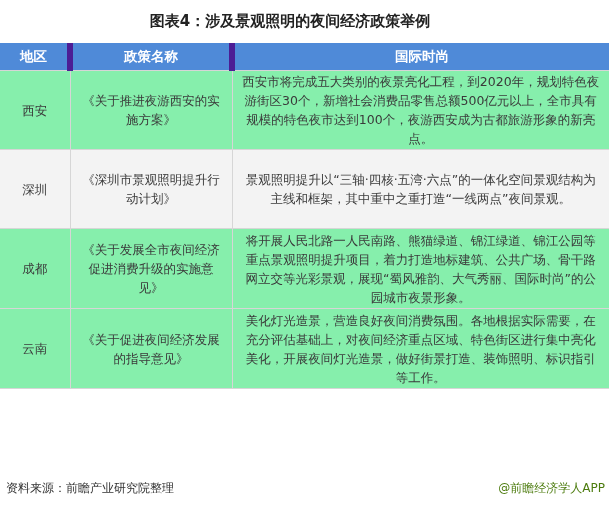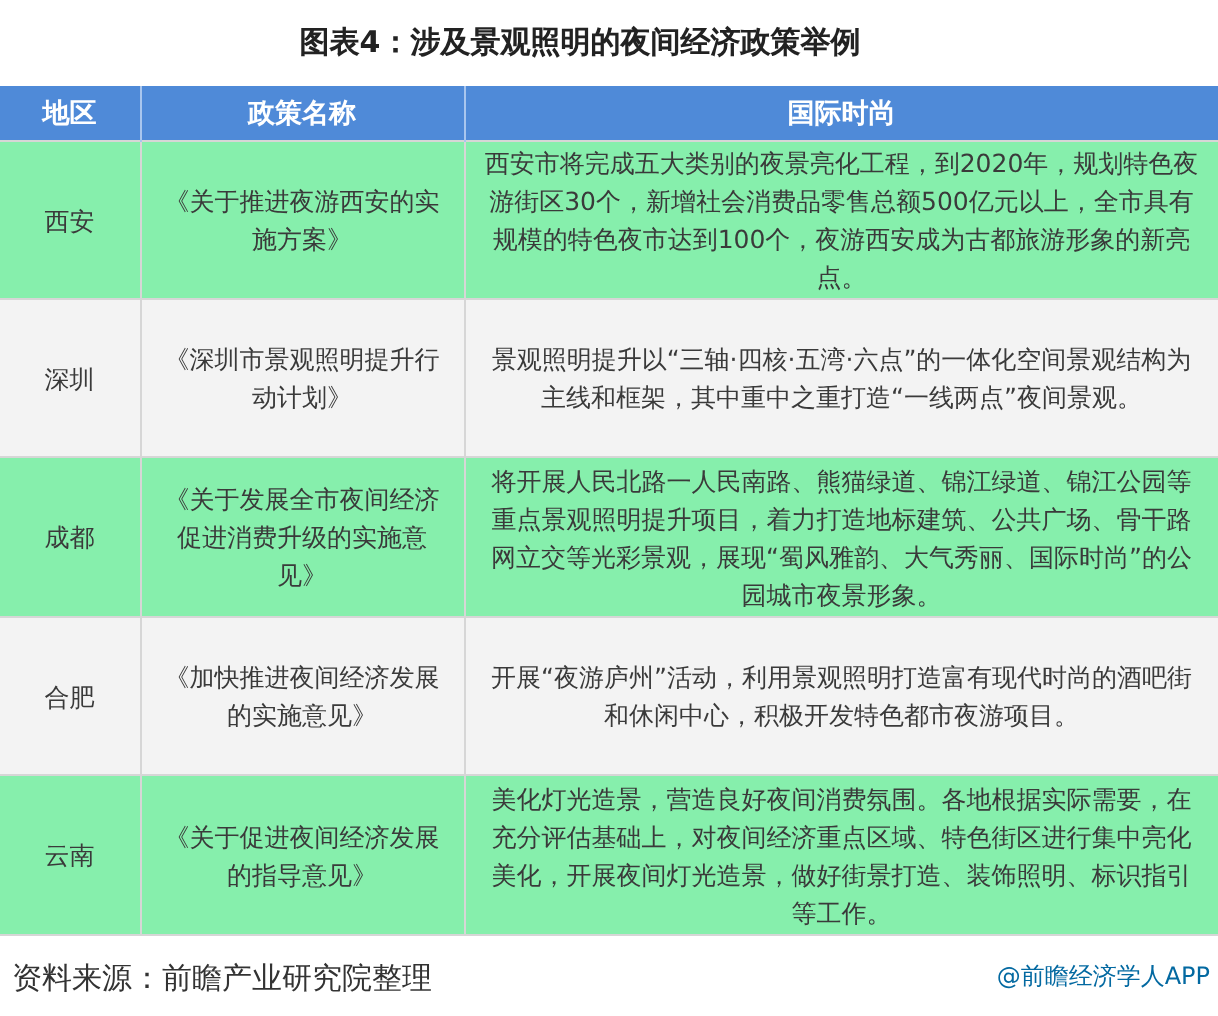--- a/index.html
+++ b/index.html
@@ -17,42 +17,42 @@
     position: absolute; left: 0; top: 43px; width: 609px;
     border-collapse: collapse; table-layout: fixed;
     font-size: 12.5px;
   }
   table.policy col.c1 { width: 70px; }
   table.policy col.c2 { width: 162px; }
   table.policy col.c3 { width: 377px; }
   table.policy th {
     height: 27px; background: #4f8ad8; color: #ffffff;
     font-weight: bold; font-size: 13.5px; text-align: center;
-    border-left: 1px solid #4c1d95; border-right: 1px solid #a9c6ee;
+    border-left: 6px solid #4c1d95; border-right: 1px solid #a9c6ee;
     padding: 0;
   }
   table.policy th:first-child { border-left: none; }
   table.policy th:last-child { border-right: none; }
   table.policy td {
     text-align: center; vertical-align: middle;
     border: 1px solid #d6d6d6; padding: 0 6px;
     line-height: 19px; color: #3a3a3a;
   }
   table.policy td:first-child { border-left: none; }
   table.policy td:last-child { border-right: none; }
   table.policy tr.odd td { background: #86efac; }
   table.policy tr.even td { background: #f3f3f3; }
   table.policy td.region { padding: 0 2px; }
   table.policy td.name { padding: 0 8px; }
   table.policy td.content { padding: 0 8px; text-align: center; }
   .footer-left {
-    position: absolute; left: 6px; top: 480px; font-size: 15px; color: #333333;
+    position: absolute; left: 6px; top: 480px; font-size: 12px; color: #333333;
   }
   .footer-right {
-    position: absolute; right: 4px; top: 480px; font-size: 12px; color: #0369a1;
+    position: absolute; right: 4px; top: 480px; font-size: 12px; color: #4d7c0f;
   }
 </style>
 </head>
 <body>
 
 <div class="title">图表4：涉及景观照明的夜间经济政策举例</div>
 
 <table class="policy">
   <colgroup>
       <col class="c1">
@@ -75,25 +75,20 @@
     <tr class="even" style="height:79px">
       <td class="region">深圳</td>
       <td class="name">《深圳市景观照明提升行动计划》</td>
       <td class="content">景观照明提升以“三轴·四核·五湾·六点”的一体化空间景观结构为主线和框架，其中重中之重打造“一线两点”夜间景观。</td>
     </tr>
     <tr class="odd" style="height:80px">
       <td class="region">成都</td>
       <td class="name">《关于发展全市夜间经济促进消费升级的实施意见》</td>
       <td class="content">将开展人民北路一人民南路、熊猫绿道、锦江绿道、锦江公园等重点景观照明提升项目，着力打造地标建筑、公共广场、骨干路网立交等光彩景观，展现“蜀风雅韵、大气秀丽、国际时尚”的公园城市夜景形象。</td>
     </tr>
-    <tr class="even" style="height:79px">
-      <td class="region">合肥</td>
-      <td class="name">《加快推进夜间经济发展的实施意见》</td>
-      <td class="content">开展“夜游庐州”活动，利用景观照明打造富有现代时尚的酒吧街和休闲中心，积极开发特色都市夜游项目。</td>
-    </tr>
     <tr class="odd" style="height:80px">
       <td class="region">云南</td>
       <td class="name">《关于促进夜间经济发展的指导意见》</td>
       <td class="content">美化灯光造景，营造良好夜间消费氛围。各地根据实际需要，在充分评估基础上，对夜间经济重点区域、特色街区进行集中亮化美化，开展夜间灯光造景，做好街景打造、装饰照明、标识指引等工作。</td>
     </tr>
   </tbody>
 </table>
 
 <div class="footer-left">资料来源：前瞻产业研究院整理</div>
 <div class="footer-right">@前瞻经济学人APP</div>

